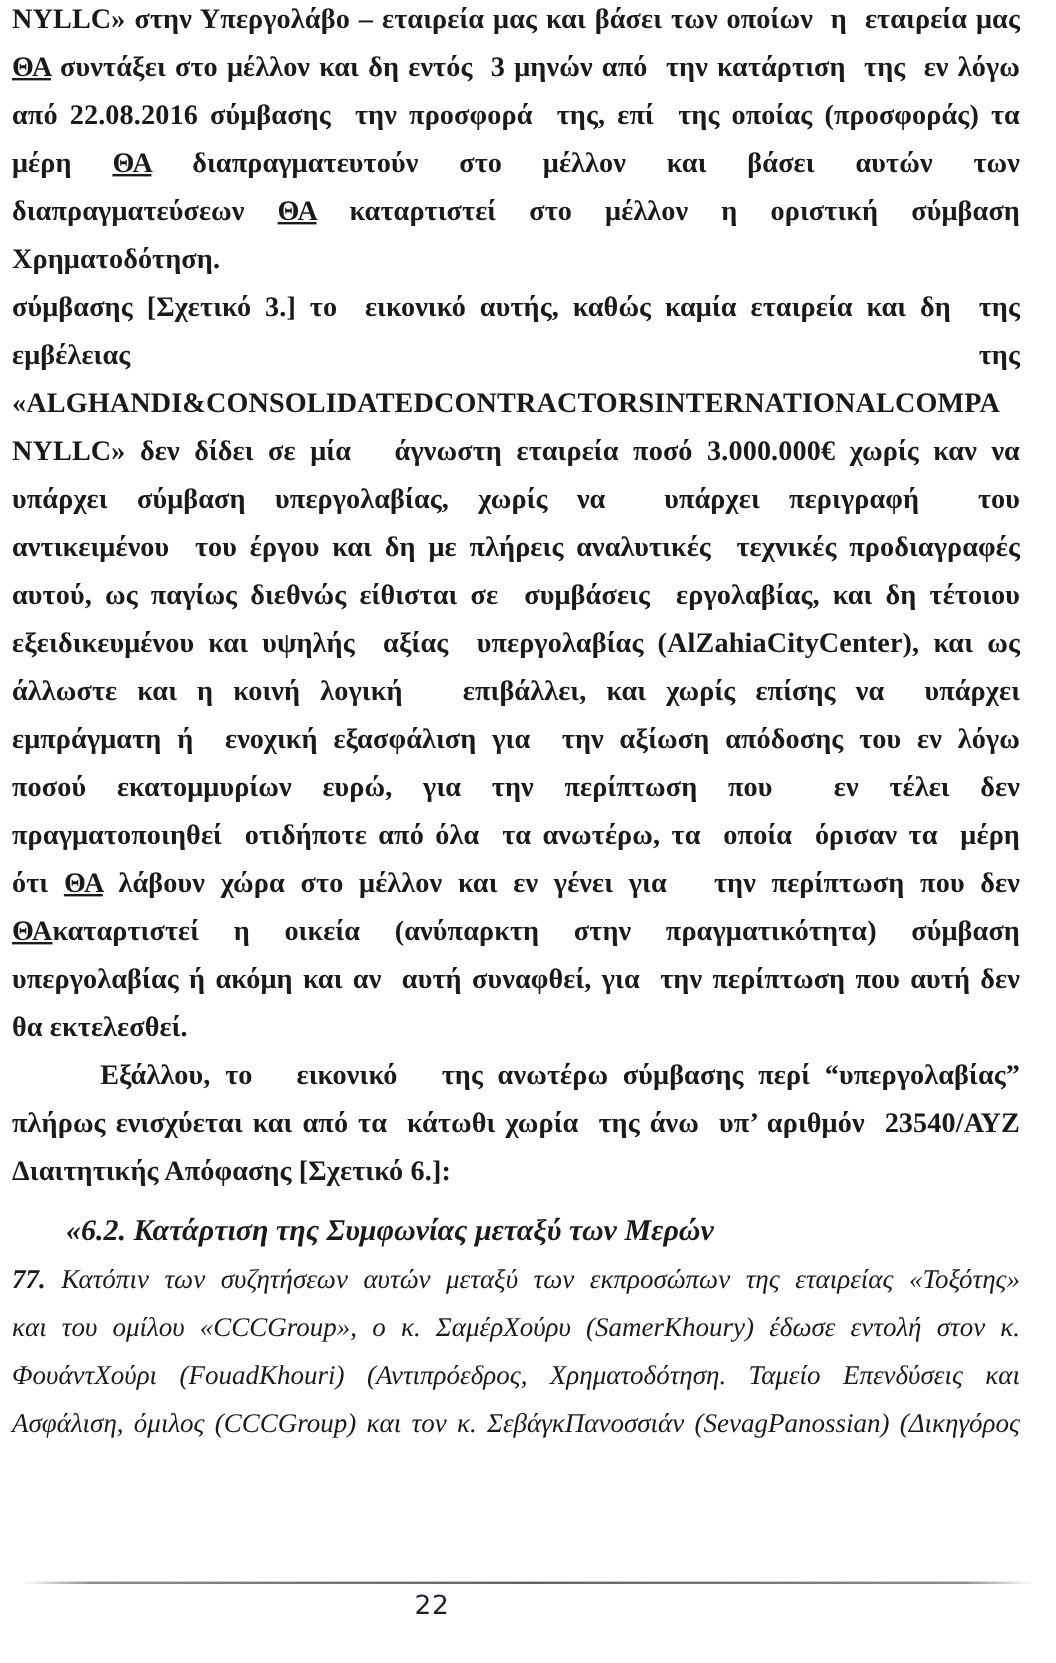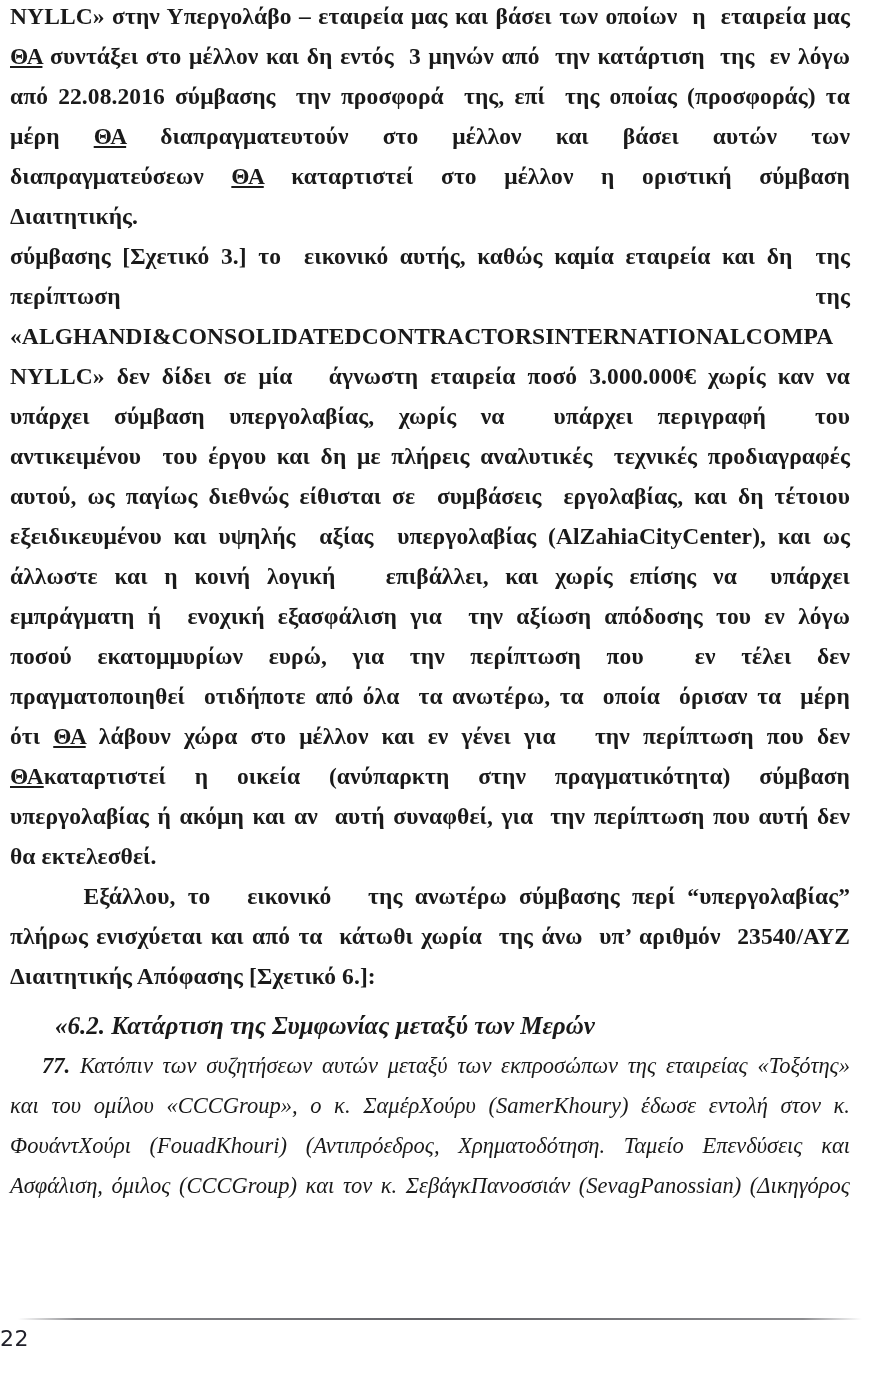--- a/index.html
+++ b/index.html
@@ -63,42 +63,42 @@
   }
   .il {
     display: block;
     text-align: justify;
     text-align-last: justify;
     font-style: italic;
     font-size: 22.5px;
     line-height: 40px;
     white-space: pre-wrap;
   }
-  .il b { font-weight: bold; font-style: italic; margin-left: 32px; }
+  .il b { font-weight: bold; font-style: italic; }
 
   
   .footer-rule {
     position: absolute;
     left: 18px;
     top: 1318px;
     width: 844px;
     height: 2px;
     background: linear-gradient(to right,
         rgba(255,255,255,0) 0%,
         rgba(120,120,124,0.85) 7%,
         rgba(90,90,95,0.95) 50%,
         rgba(120,120,124,0.85) 93%,
         rgba(255,255,255,0) 100%);
   }
   .footer-page {
     position: absolute;
     left: 0;
     top: 1326px;
     width: 720px;
-    text-align: left;
+    text-align: center;
     font-family: "DejaVu Sans", "Liberation Sans", sans-serif;
     font-size: 22px;
     color: #20202a;
     letter-spacing: 0.5px;
   }
 </style>
 </head>
 <body>
 
 <div class="page">
@@ -108,24 +108,24 @@
     <span class="ln">NYLLC» στην Υπεργολάβο – εταιρεία μας και βάσει των οποίων  η  εταιρεία μας</span>
 
     <span class="ln"><span class="u">ΘΑ</span><span> συντάξει στο μέλλον και δη εντός  3 μηνών από  την κατάρτιση  της  εν λόγω</span></span>
 
     <span class="ln">από 22.08.2016 σύμβασης  την προσφορά  της, επί  της οποίας (προσφοράς) τα</span>
 
     <span class="ln"><span>μέρη </span><span class="u">ΘΑ</span><span> διαπραγματευτούν στο μέλλον και βάσει αυτών των</span></span>
 
     <span class="ln"><span>διαπραγματεύσεων </span><span class="u">ΘΑ</span><span> καταρτιστεί στο μέλλον η οριστική σύμβαση</span></span>
 
-    <span class="ln last">Διαιτητικής.</span>
+    <span class="ln last">Χρηματοδότηση.</span>
 
     <span class="ln">σύμβασης [Σχετικό 3.] το  εικονικό αυτής, καθώς καμία εταιρεία και δη  της</span>
-    <span class="ln">περίπτωση της</span>
+    <span class="ln">εμβέλειας της</span>
     <span class="ln last">«ALGHANDI&amp;CONSOLIDATEDCONTRACTORSINTERNATIONALCOMPA</span>
     <span class="ln">NYLLC» δεν δίδει σε μία   άγνωστη εταιρεία ποσό 3.000.000€ χωρίς καν να</span>
     <span class="ln">υπάρχει σύμβαση υπεργολαβίας, χωρίς να  υπάρχει περιγραφή  του</span>
     <span class="ln">αντικειμένου  του έργου και δη με πλήρεις αναλυτικές  τεχνικές προδιαγραφές</span>
     <span class="ln">αυτού, ως παγίως διεθνώς είθισται σε  συμβάσεις  εργολαβίας, και δη τέτοιου</span>
     <span class="ln">εξειδικευμένου και υψηλής  αξίας  υπεργολαβίας (AlZahiaCityCenter), και ως</span>
     <span class="ln">άλλωστε και η κοινή λογική   επιβάλλει, και χωρίς επίσης να  υπάρχει</span>
     <span class="ln">εμπράγματη ή  ενοχική εξασφάλιση για  την αξίωση απόδοσης του εν λόγω</span>
     <span class="ln">ποσού εκατομμυρίων ευρώ, για την περίπτωση που  εν τέλει δεν</span>
     <span class="ln">πραγματοποιηθεί  οτιδήποτε από όλα  τα ανωτέρω, τα  οποία  όρισαν τα  μέρη</span>

